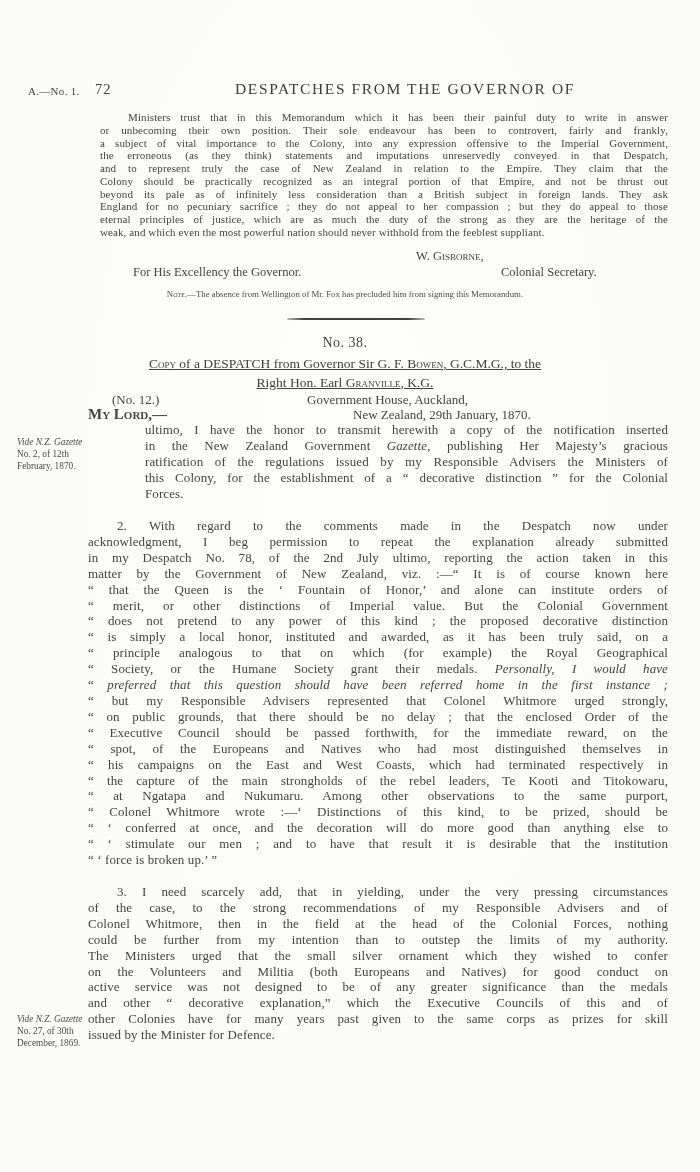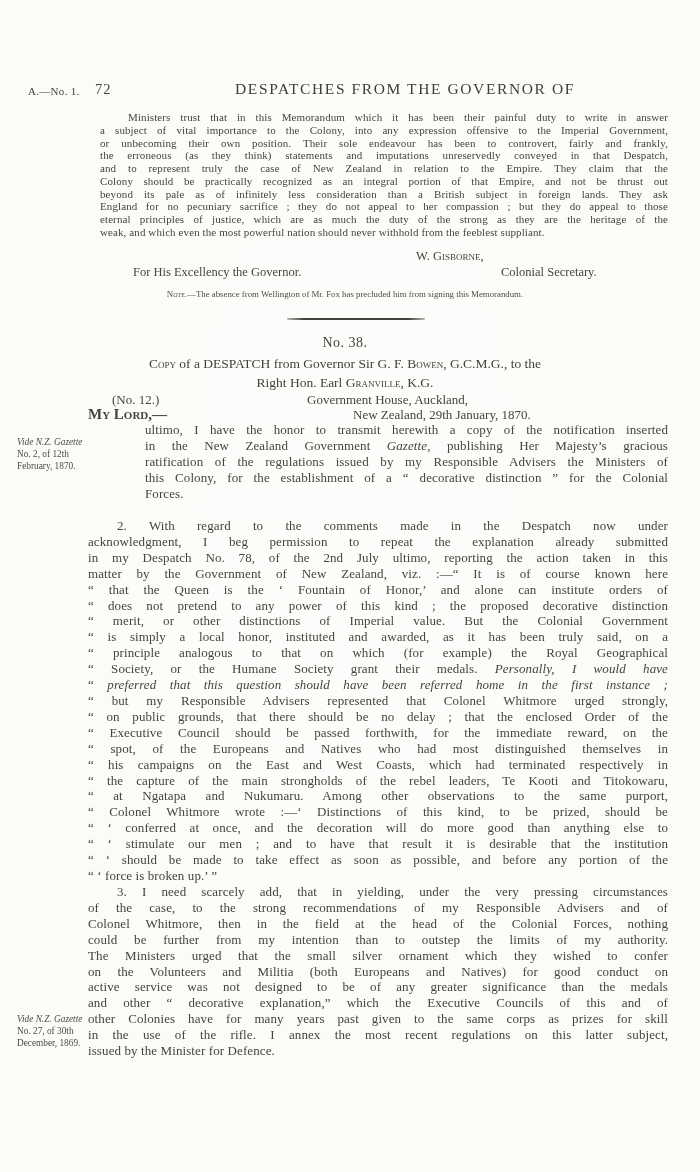--- a/index.html
+++ b/index.html
@@ -28,21 +28,21 @@
   
   .memo-body{left:100px;top:111px;width:568px;font-size:11px;line-height:12.75px;letter-spacing:.1px;}
   .memo-body .ln-first{text-indent:28px;}
   .memo-sign{left:416px;top:249px;font-size:12.5px;}
   .memo-vale{left:133px;top:265px;font-size:12.5px;}
   .memo-title{left:501px;top:265px;font-size:12.5px;}
   .memo-note{left:60px;top:289px;width:570px;text-align:center;font-size:8.8px;color:#4c4c45;}
   .divider{left:287px;top:318px;width:138px;height:2px;background:linear-gradient(90deg,rgba(70,70,62,.35),#42423a 12%,#42423a 88%,rgba(70,70,62,.35));border-radius:1px;}
   
   .no-heading{left:95px;top:335px;width:500px;text-align:center;font-size:14px;letter-spacing:.5px;}
-  .desp-heading{left:70px;top:355px;width:550px;font-size:13.5px;line-height:18.5px;color:#42423c;}
+  .desp-heading{left:70px;top:355px;width:550px;font-size:13.5px;line-height:18.5px;color:#42423c;text-decoration:underline;}
   .ref-number{left:112px;top:392px;font-size:13px;}
   .place{left:307px;top:392px;font-size:13px;}
   .salutation{left:88px;top:406px;font-size:15px;font-weight:bold;}
   .dateline{left:353px;top:407px;font-size:13px;}
   .body-par{font-size:13px;line-height:15.9px;letter-spacing:.1px;}
   .par1{left:145px;top:422px;width:523px;}
   .par1 .ln-first{text-indent:78px;}
   .par2{left:88px;top:518px;width:580px;}
   .par2 .ln-first{text-indent:29px;}
   .par3{left:88px;top:884px;width:580px;}
@@ -55,22 +55,22 @@
 <body>
 
 <div class="page">
 
   <div class="abs edition">A.—No. 1.</div>
   <div class="abs pagenum">72</div>
   <div class="abs running-title">DESPATCHES FROM THE GOVERNOR OF</div>
 
   <div class="abs memo-body lines">
       <div class="ln ln-first"><span>Ministers trust that in this Memorandum which it has been their painful duty to write in answer</span></div>
+      <div class="ln"><span>or unbecoming their own position. Their sole endeavour has been to controvert, fairly and frankly,</span></div>
       <div class="ln"><span>a subject of vital importance to the Colony, into any expression offensive to the Imperial Government,</span></div>
-      <div class="ln"><span>or unbecoming their own position. Their sole endeavour has been to controvert, fairly and frankly,</span></div>
       <div class="ln"><span>the erroneous (as they think) statements and imputations unreservedly conveyed in that Despatch,</span></div>
       <div class="ln"><span>and to represent truly the case of New Zealand in relation to the Empire. They claim that the</span></div>
       <div class="ln"><span>Colony should be practically recognized as an integral portion of that Empire, and not be thrust out</span></div>
       <div class="ln"><span>beyond its pale as of infinitely less consideration than a British subject in foreign lands. They ask</span></div>
       <div class="ln"><span>England for no pecuniary sacrifice ; they do not appeal to her compassion ; but they do appeal to those</span></div>
       <div class="ln"><span>eternal principles of justice, which are as much the duty of the strong as they are the heritage of the</span></div>
       <div class="ln ln-last"><span>weak, and which even the most powerful nation should never withhold from the feeblest suppliant.</span></div>
     </div>
   <div class="abs memo-sign"><span>W. G</span><span class="sc">isborne</span><span>,</span></div>
   <div class="abs memo-vale">For His Excellency the Governor.</div>
@@ -96,50 +96,48 @@
       <div class="ln"><span>ratification of the regulations issued by my Responsible Advisers the Ministers of</span></div>
       <div class="ln"><span>this Colony, for the establishment of a “ decorative distinction ” for the Colonial</span></div>
       <div class="ln ln-last"><span>Forces.</span></div>
     </div>
   <div class="abs body-par par2 lines">
       <div class="ln ln-first"><span>2. With regard to the comments made in the Despatch now under</span></div>
       <div class="ln"><span>acknowledgment, I beg permission to repeat the explanation already submitted</span></div>
       <div class="ln"><span>in my Despatch No. 78, of the 2nd July ultimo, reporting the action taken in this</span></div>
       <div class="ln"><span>matter by the Government of New Zealand, viz. :—“ It is of course known here</span></div>
       <div class="ln"><span>“ that the Queen is the ‘ Fountain of Honor,’ and alone can institute orders of</span></div>
+      <div class="ln"><span>“ merit, or other distinctions of Imperial value. But the Colonial Government</span></div>
       <div class="ln"><span>“ does not pretend to any power of this kind ; the proposed decorative distinction</span></div>
-      <div class="ln"><span>“ merit, or other distinctions of Imperial value. But the Colonial Government</span></div>
       <div class="ln"><span>“ is simply a local honor, instituted and awarded, as it has been truly said, on a</span></div>
       <div class="ln"><span>“ principle analogous to that on which (for example) the Royal Geographical</span></div>
       <div class="ln"><span>“ Society, or the Humane Society grant their medals. </span><span class="it">Personally, I would have</span></div>
       <div class="ln"><span>“ </span><span class="it">preferred that this question should have been referred home in the first instance ;</span></div>
       <div class="ln"><span>“ but my Responsible Advisers represented that Colonel Whitmore urged strongly,</span></div>
       <div class="ln"><span>“ on public grounds, that there should be no delay ; that the enclosed Order of the</span></div>
       <div class="ln"><span>“ Executive Council should be passed forthwith, for the immediate reward, on the</span></div>
       <div class="ln"><span>“ spot, of the Europeans and Natives who had most distinguished themselves in</span></div>
       <div class="ln"><span>“ his campaigns on the East and West Coasts, which had terminated respectively in</span></div>
       <div class="ln"><span>“ the capture of the main strongholds of the rebel leaders, Te Kooti and Titokowaru,</span></div>
       <div class="ln"><span>“ at Ngatapa and Nukumaru. Among other observations to the same purport,</span></div>
       <div class="ln"><span>“ Colonel Whitmore wrote :—‘ Distinctions of this kind, to be prized, should be</span></div>
       <div class="ln"><span>“ ‘ conferred at once, and the decoration will do more good than anything else to</span></div>
       <div class="ln"><span>“ ‘ stimulate our men ; and to have that result it is desirable that the institution</span></div>
-      <div class="ln"><span>“ ‘ should be made to take effect as soon as possible, and before any portion of the</span></div>
       <div class="ln ln-last"><span>“ ‘ force is broken up.’ ”</span></div>
     </div>
   <div class="abs body-par par3 lines">
       <div class="ln ln-first"><span>3. I need scarcely add, that in yielding, under the very pressing circumstances</span></div>
       <div class="ln"><span>of the case, to the strong recommendations of my Responsible Advisers and of</span></div>
       <div class="ln"><span>Colonel Whitmore, then in the field at the head of the Colonial Forces, nothing</span></div>
       <div class="ln"><span>could be further from my intention than to outstep the limits of my authority.</span></div>
       <div class="ln"><span>The Ministers urged that the small silver ornament which they wished to confer</span></div>
       <div class="ln"><span>on the Volunteers and Militia (both Europeans and Natives) for good conduct on</span></div>
       <div class="ln"><span>active service was not designed to be of any greater significance than the medals</span></div>
       <div class="ln"><span>and other “ decorative explanation,” which the Executive Councils of this and of</span></div>
       <div class="ln"><span>other Colonies have for many years past given to the same corps as prizes for skill</span></div>
-      <div class="ln"><span>in the use of the rifle. I annex the most recent regulations on this latter subject,</span></div>
       <div class="ln ln-last"><span>issued by the Minister for Defence.</span></div>
     </div>
 
   <div class="abs margin-note mn1 plain">
       <div class="ln ln-first"><span class="it">Vide N.Z. Gazette</span></div>
       <div class="ln"><span>No. 2, of 12th</span></div>
       <div class="ln ln-last"><span>February, 1870.</span></div>
     </div>
   <div class="abs margin-note mn2 plain">
       <div class="ln ln-first"><span class="it">Vide N.Z. Gazette</span></div>

